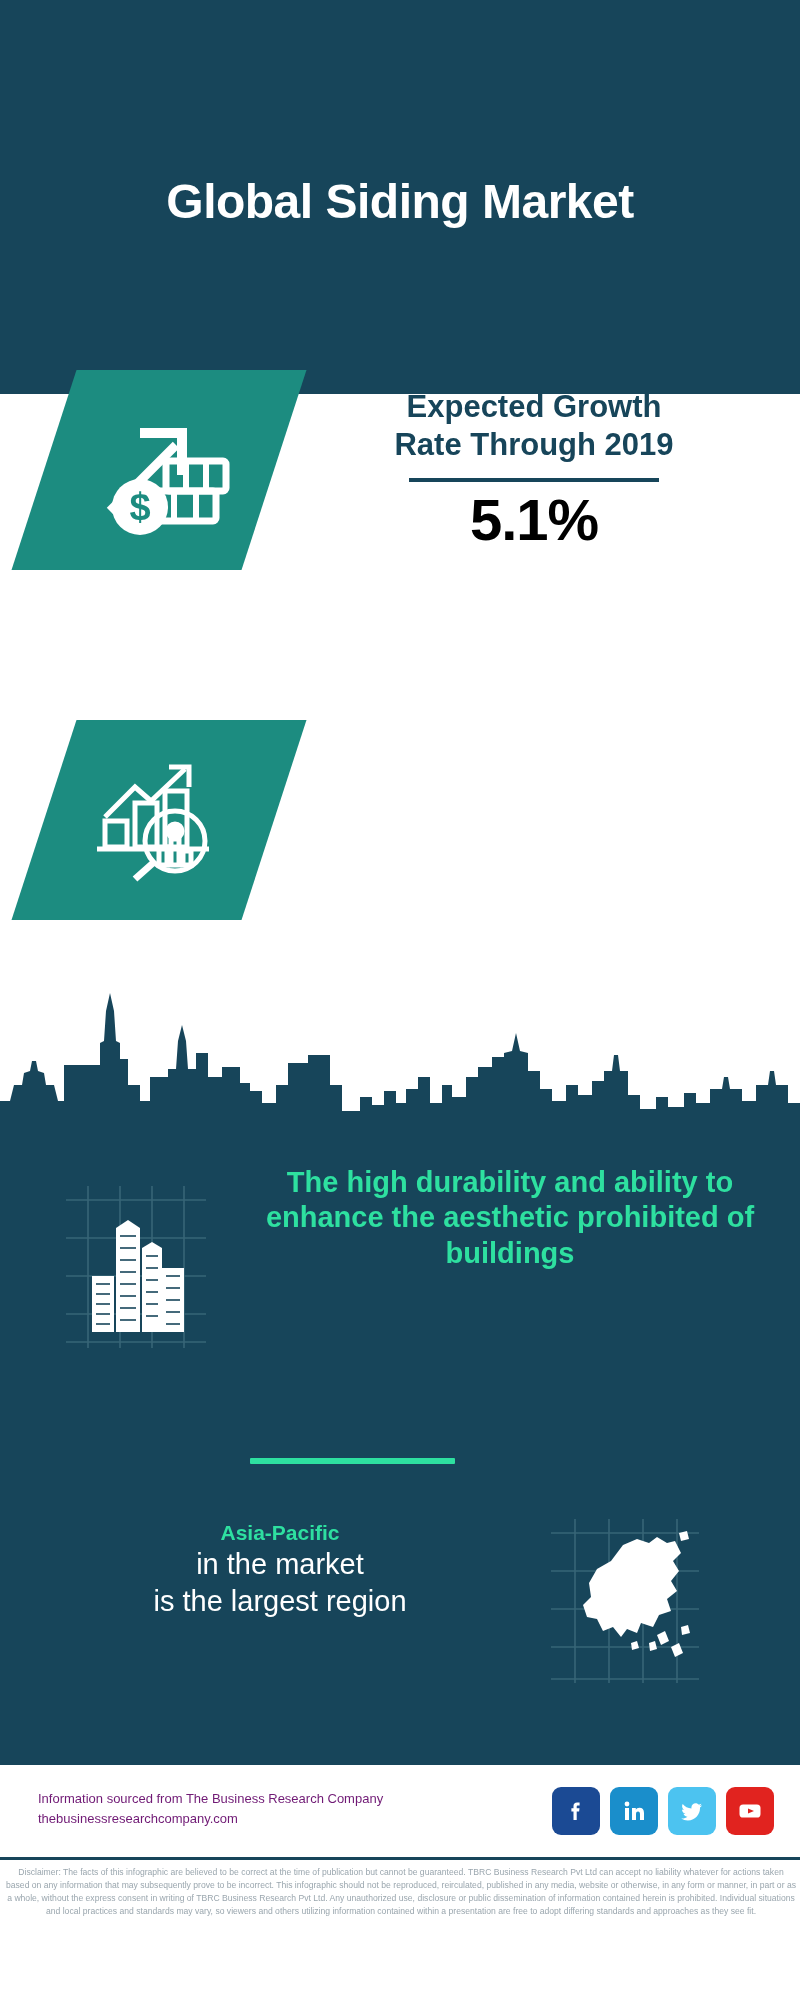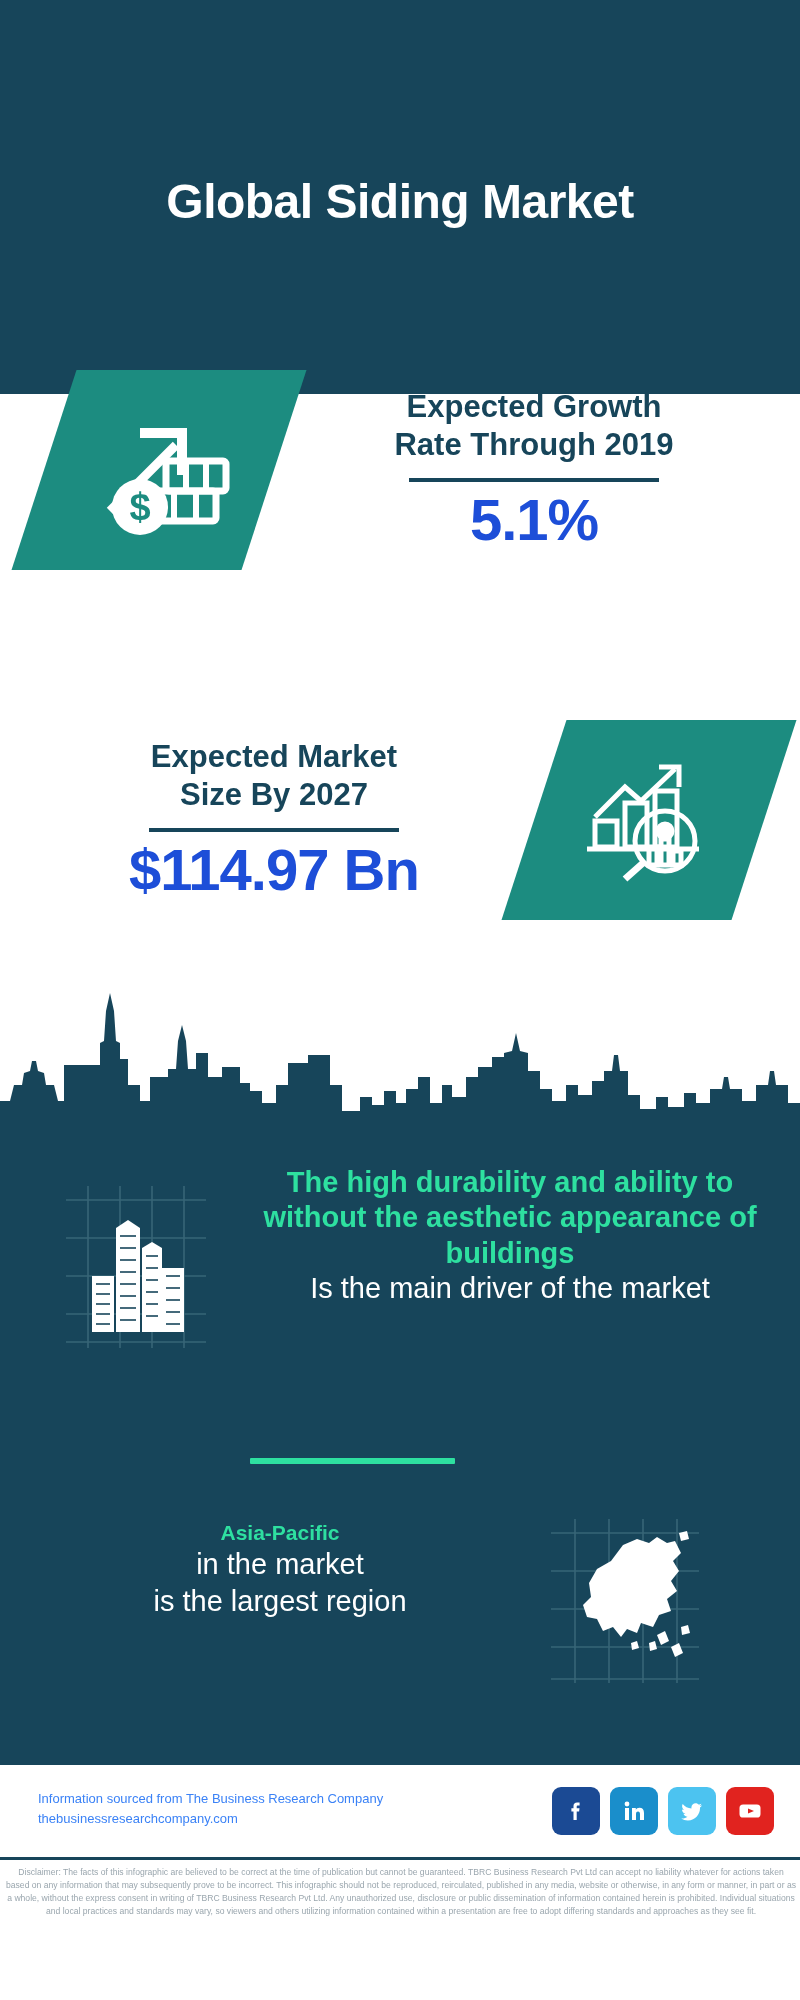--- a/index.html
+++ b/index.html
@@ -37,21 +37,21 @@
 
   .stat-text{display:flex;flex-direction:column;align-items:center;}
   .stat-label{
     color:#17455a;font-size:31px;font-weight:bold;line-height:1.22;
     text-align:center;white-space:pre-line;
   }
   .stat-rule{
     width:250px;height:4px;background:#17455a;margin:14px 0 6px 0;
   }
   .stat-value{
-    color:#1d4ed8;font-size:58px;font-weight:bold;line-height:1.1;
+    color:#000000;font-size:58px;font-weight:bold;line-height:1.1;
     text-align:center;letter-spacing:-1px;
   }
 
   
   .dark-panel{
     position:absolute;left:0;top:1128px;width:800px;height:637px;
     background:#17455a;
   }
   .skyline{
     position:absolute;left:0;top:985px;width:800px;height:150px;
@@ -84,21 +84,21 @@
     color:#ffffff;font-size:29px;line-height:1.26;text-align:center;
   }
 
   
   .footer{
     position:absolute;left:0;top:1765px;width:800px;height:92px;
     background:#ffffff;border-bottom:3px solid #17455a;
   }
   .footer-text{
     position:absolute;left:38px;top:24px;
-    color:#3b82f6;font-size:13px;line-height:1.55;
+    color:#701a75;font-size:13px;line-height:1.55;
   }
   .social{
     position:absolute;right:26px;top:22px;display:flex;gap:10px;
   }
   .sbtn{
     width:48px;height:48px;border-radius:9px;
     display:flex;align-items:center;justify-content:center;
   }
   .s-fb{background:#1b4a94;}
   .s-li{background:#1a8ecb;}
@@ -142,26 +142,20 @@
     </div>
     <div class="stat-text" style="flex:1;margin-left:30px;">
       <div class="stat-label">Expected Growth</div>
       <div class="stat-label">Rate Through 2019</div>
       <div class="stat-rule"></div>
       <div class="stat-value">5.1%</div>
     </div>
   </div>
 
   <div class="stat-row" id="size-row">
-    <div class="stat-text" style="flex:1;margin-right:30px;">
-      <div class="stat-label">Expected Market</div>
-      <div class="stat-label">Size By 2027</div>
-      <div class="stat-rule"></div>
-      <div class="stat-value">$114.97 Bn</div>
-    </div>
     <div class="para-badge">
       <div class="para-inner">
         <svg width="140" height="130" viewBox="0 0 140 130">
           <g stroke="#ffffff" fill="none" stroke-width="5">
 
             <polyline points="16,62 46,32 62,46 96,14"></polyline>
             <polyline points="80,12 100,12 100,32"></polyline>
 
             <rect x="16" y="66" width="22" height="26"></rect>
             <rect x="46" y="48" width="22" height="44"></rect>
@@ -230,22 +224,21 @@
         <line x1="88" y1="136" x2="100" y2="136"></line>
       <line x1="108" y1="96" x2="122" y2="96"></line>
         <line x1="108" y1="108" x2="122" y2="108"></line>
       <line x1="108" y1="120" x2="122" y2="120"></line>
         <line x1="108" y1="132" x2="122" y2="132"></line>
       <line x1="108" y1="144" x2="122" y2="144"></line>
     </g>
   </svg>
 
   <div class="driver-block">
-    <div class="driver-green">The high durability and ability to without the aesthetic appearance of buildings</div>
-    <div class="driver-white">Is the main driver of the market</div>
+    <div class="driver-green">The high durability and ability to enhance the aesthetic prohibited of buildings</div>
   </div>
 
   <div class="green-rule"></div>
 
   <div class="region-block">
     <div class="region-green">Asia-Pacific</div>
     <div class="region-white">in the market</div>
     <div class="region-white">is the largest region</div>
   </div>
 

